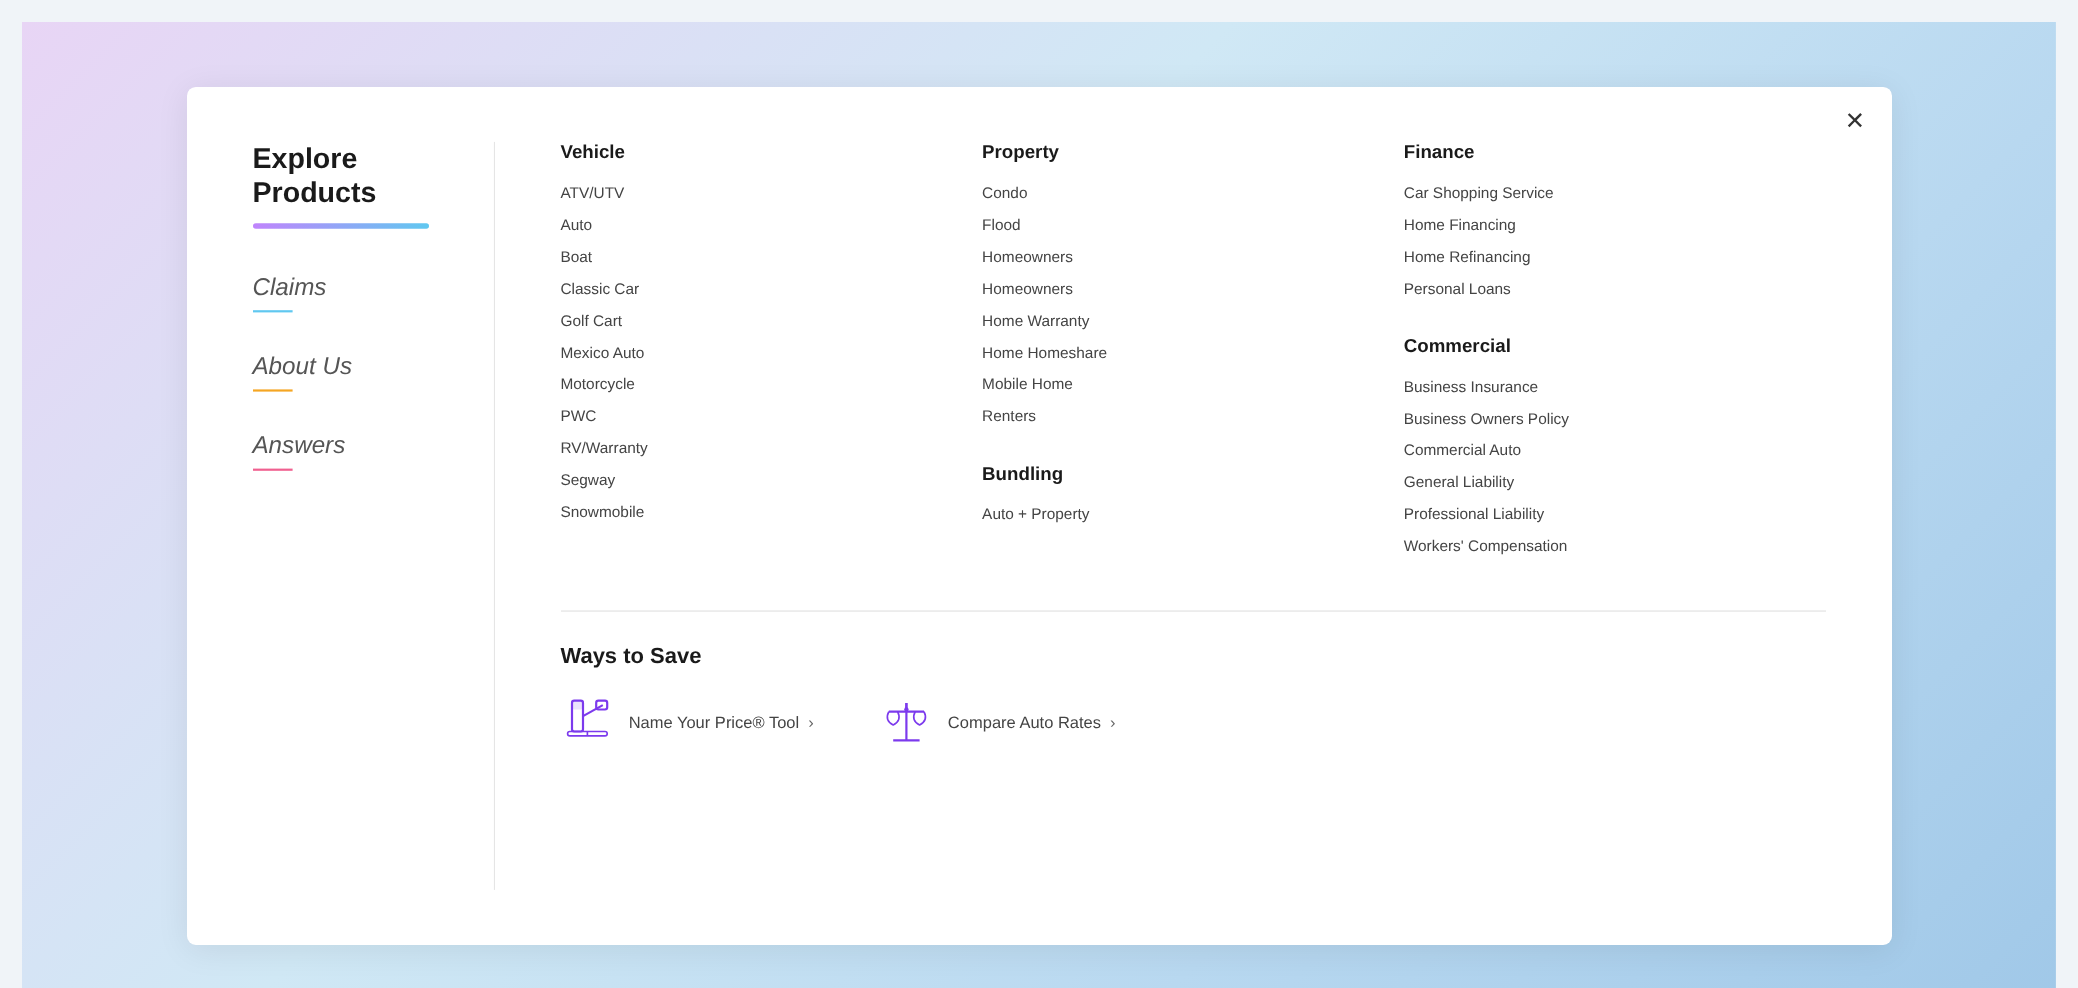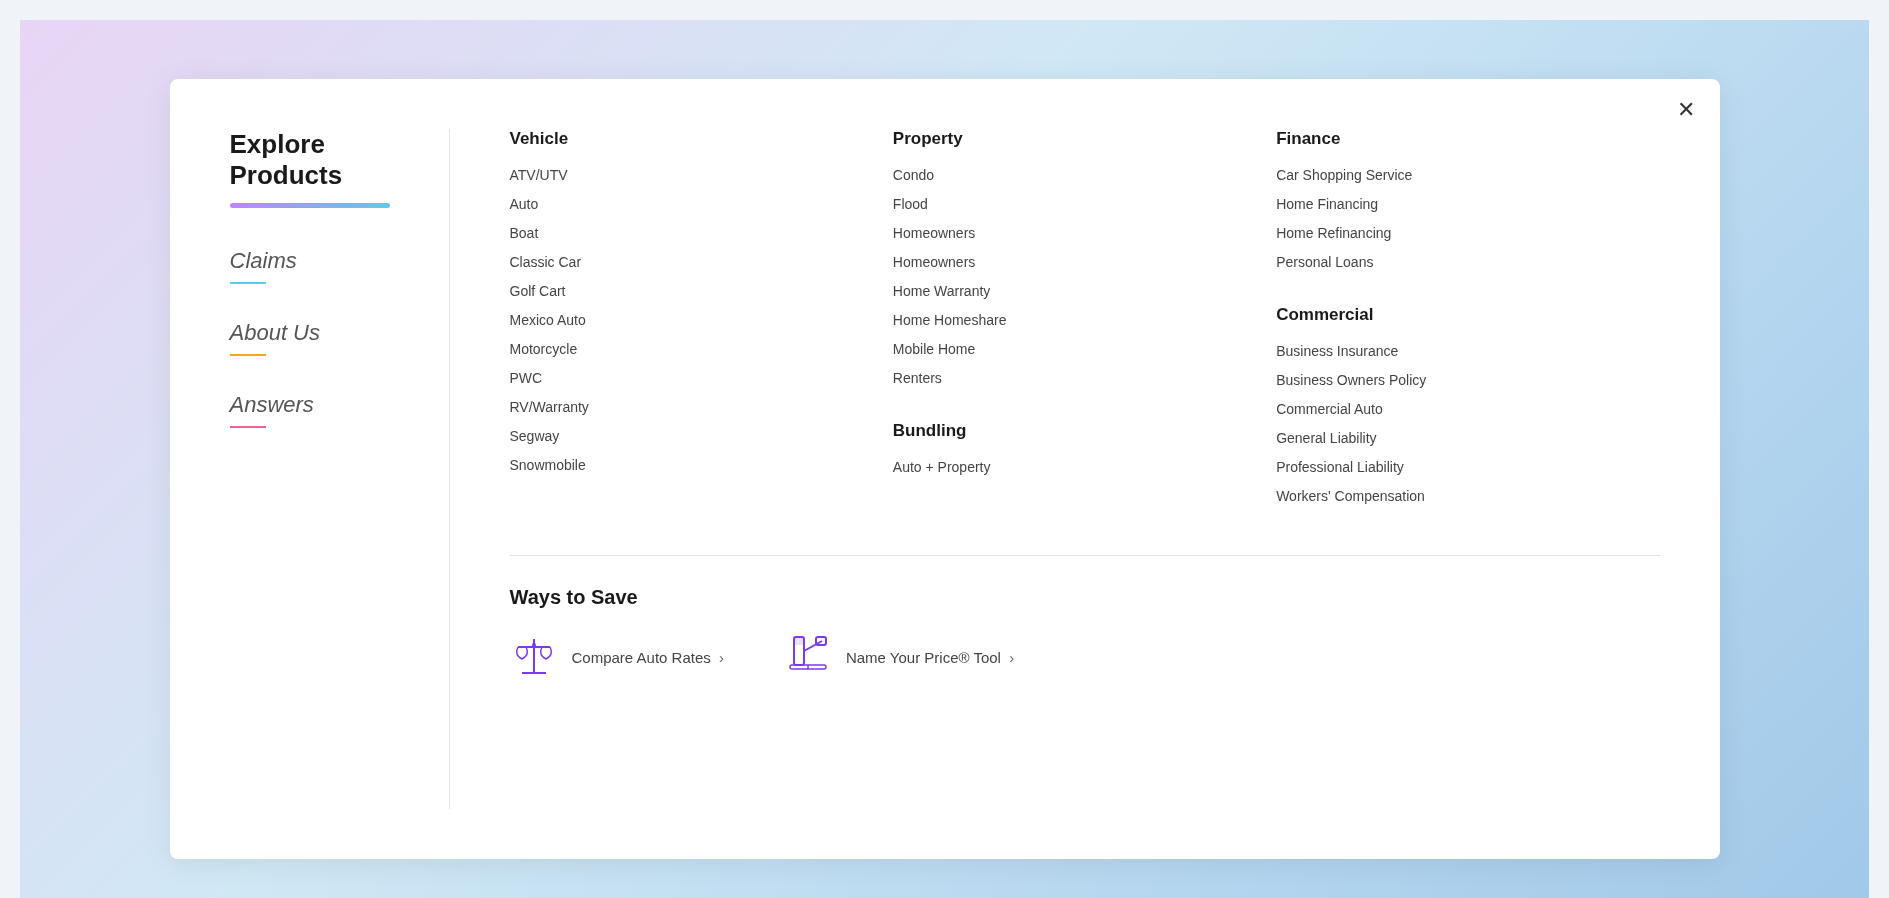--- a/index.html
+++ b/index.html
@@ -270,58 +270,58 @@
 
 
       </div>
 
       <hr class="divider">
 
       <div class="ways-to-save-section">
         <div class="ways-to-save-title">Ways to Save</div>
         <div class="ways-row">
 
-
-          <div class="way-item">
-            <div class="way-icon">
-              <svg width="48" height="44" viewBox="0 0 48 44" fill="none" xmlns="http://www.w3.org/2000/svg">
-
-                <line x1="24" y1="4" x2="24" y2="38" stroke="#7c3aed" stroke-width="2"></line>
-                <line x1="12" y1="38" x2="36" y2="38" stroke="#7c3aed" stroke-width="2"></line>
-
-                <line x1="8" y1="12" x2="40" y2="12" stroke="#7c3aed" stroke-width="2"></line>
-                <line x1="24" y1="4" x2="24" y2="12" stroke="#7c3aed" stroke-width="2"></line>
-
-                <path d="M8 12 Q4 20 12 24 Q20 20 16 12" stroke="#7c3aed" stroke-width="1.5" fill="none"></path>
-
-                <path d="M32 12 Q28 20 36 24 Q44 20 40 12" stroke="#7c3aed" stroke-width="1.5" fill="none"></path>
-                <circle cx="24" cy="10" r="2" fill="#7c3aed"></circle>
-              </svg>
-            </div>
-            <span class="way-label">
-              <span>Compare Auto Rates</span>
-              <span class="way-arrow">›</span>
-            </span>
-          </div>
 
           <div class="way-item">
             <div class="way-icon">
               <svg width="44" height="44" viewBox="0 0 44 44" fill="none" xmlns="http://www.w3.org/2000/svg">
                 <rect x="8" y="2" width="10" height="28" rx="2" stroke="#7c3aed" stroke-width="2" fill="none"></rect>
                 <rect x="8" y="2" width="10" height="8" rx="2" fill="#7c3aed" fill-opacity="0.15"></rect>
                 <line x1="18" y1="16" x2="36" y2="6" stroke="#7c3aed" stroke-width="2"></line>
                 <rect x="30" y="2" width="10" height="8" rx="2" stroke="#7c3aed" stroke-width="2" fill="none"></rect>
                 <rect x="4" y="30" width="36" height="4" rx="2" stroke="#7c3aed" stroke-width="1.5" fill="none"></rect>
                 <line x1="22" y1="30" x2="22" y2="34" stroke="#7c3aed" stroke-width="1.5"></line>
               </svg>
             </div>
             <span class="way-label">
               <span>Name Your Price® Tool</span>
               <span class="way-arrow">›</span>
             </span>
           </div>
 
+          <div class="way-item">
+            <div class="way-icon">
+              <svg width="48" height="44" viewBox="0 0 48 44" fill="none" xmlns="http://www.w3.org/2000/svg">
+
+                <line x1="24" y1="4" x2="24" y2="38" stroke="#7c3aed" stroke-width="2"></line>
+                <line x1="12" y1="38" x2="36" y2="38" stroke="#7c3aed" stroke-width="2"></line>
+
+                <line x1="8" y1="12" x2="40" y2="12" stroke="#7c3aed" stroke-width="2"></line>
+                <line x1="24" y1="4" x2="24" y2="12" stroke="#7c3aed" stroke-width="2"></line>
+
+                <path d="M8 12 Q4 20 12 24 Q20 20 16 12" stroke="#7c3aed" stroke-width="1.5" fill="none"></path>
+
+                <path d="M32 12 Q28 20 36 24 Q44 20 40 12" stroke="#7c3aed" stroke-width="1.5" fill="none"></path>
+                <circle cx="24" cy="10" r="2" fill="#7c3aed"></circle>
+              </svg>
+            </div>
+            <span class="way-label">
+              <span>Compare Auto Rates</span>
+              <span class="way-arrow">›</span>
+            </span>
+          </div>
+
         </div>
       </div>
 
     </div>
   </div>
 </div>
 
 </body></html>

